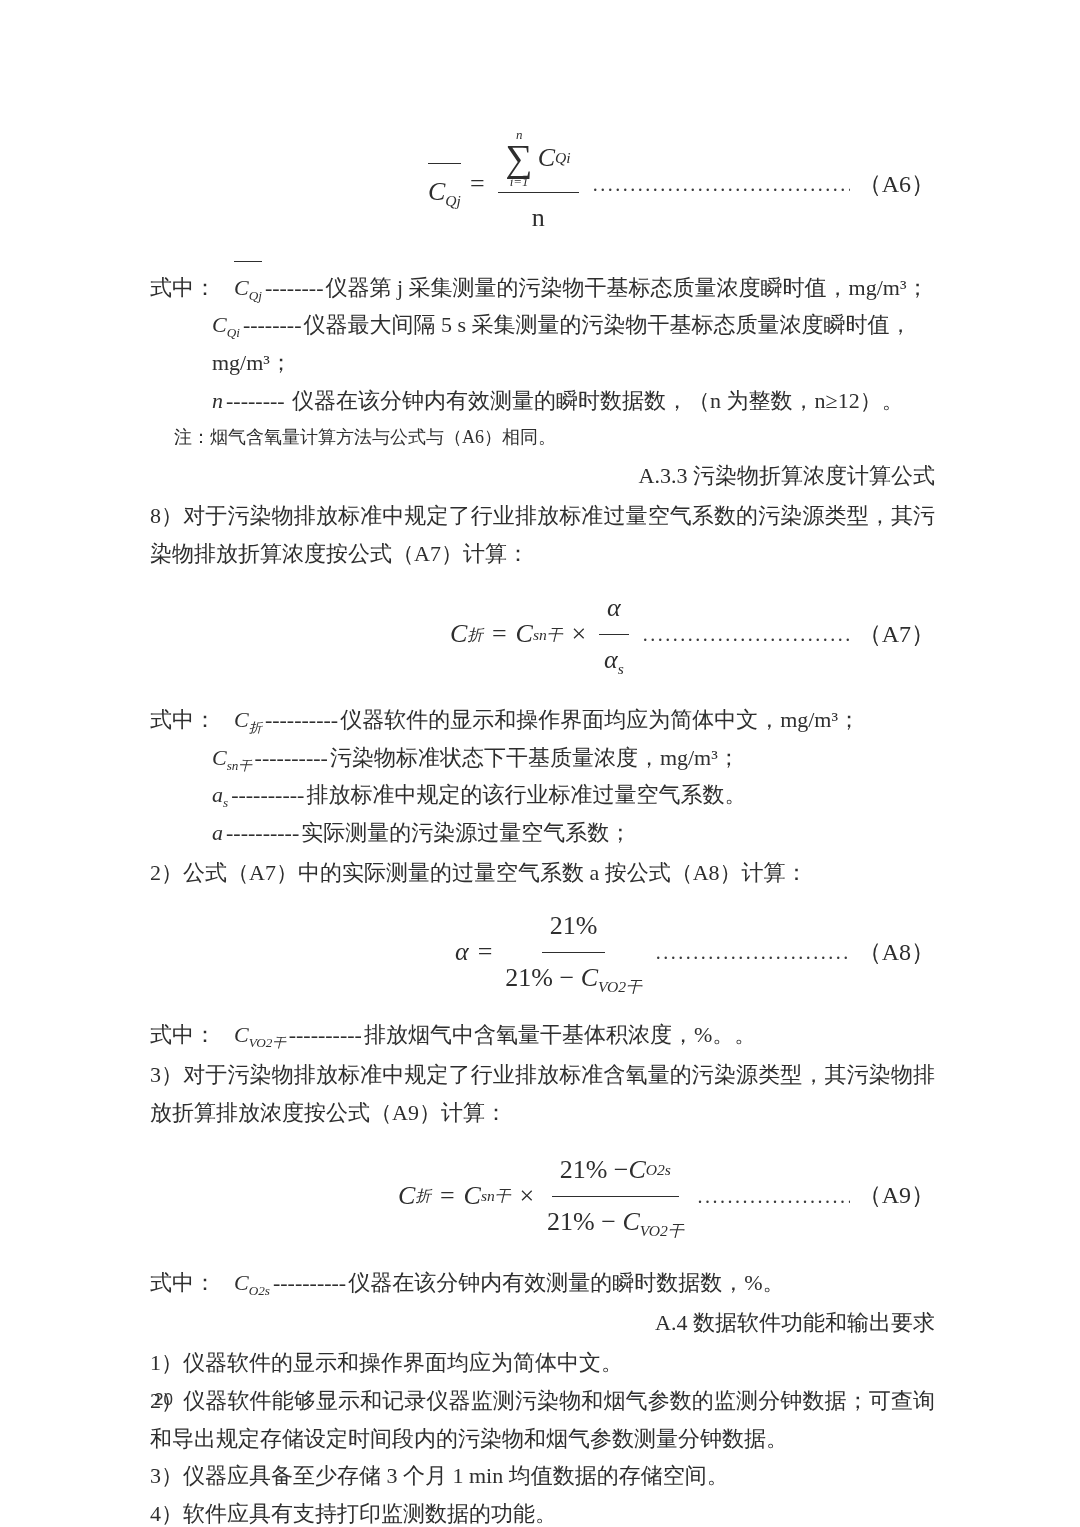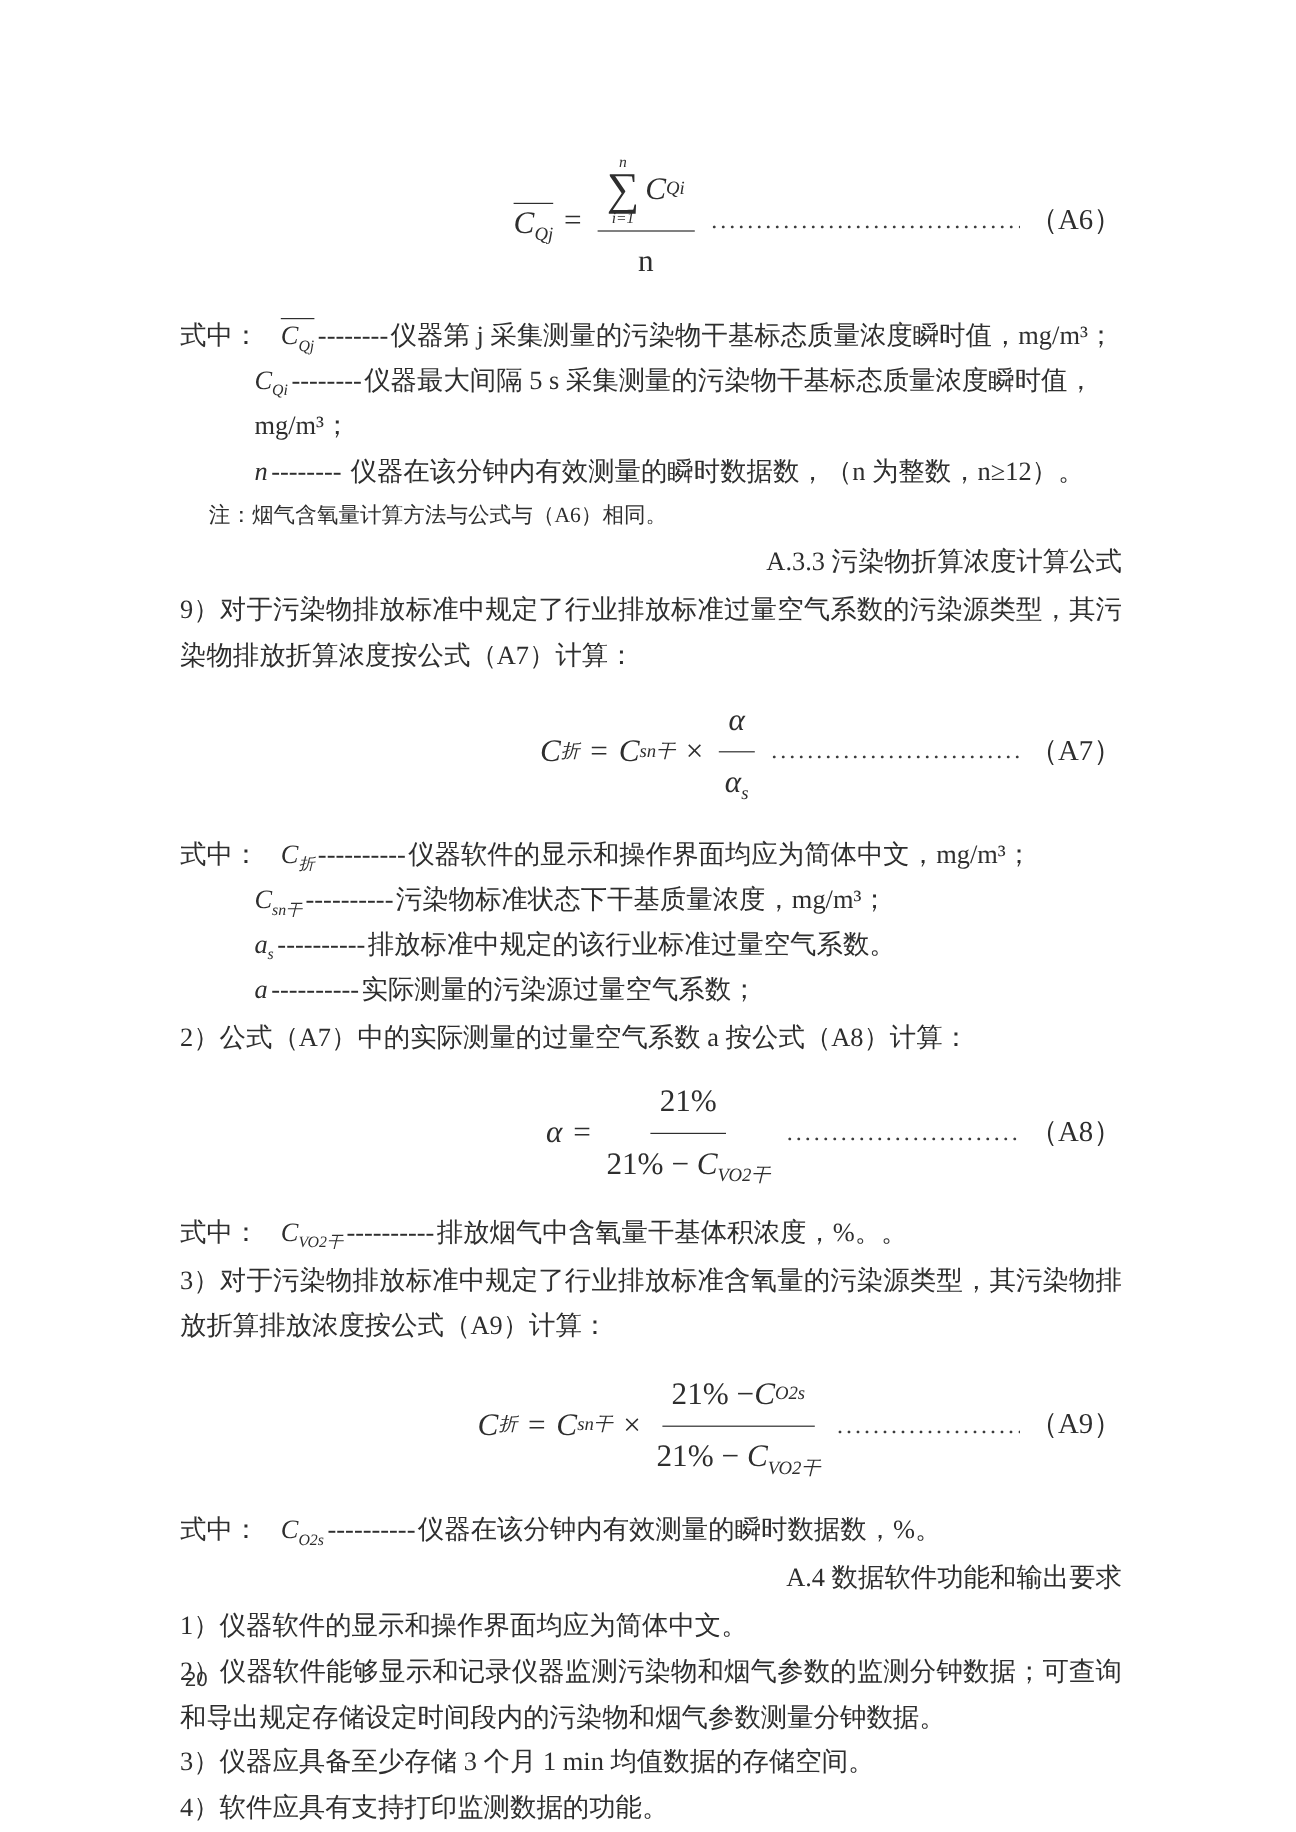--- a/index.html
+++ b/index.html
@@ -28,21 +28,21 @@
   .f-spacer{flex:0 0 auto;}
   .sp-a6{width:278px;}
   .sp-a7{width:300px;}
   .sp-a8{width:305px;}
   .sp-a9{width:248px;}
   .f-body{display:flex;align-items:center;white-space:nowrap;}
   .eq,.times{margin:0 9px;font-style:normal;}
   .var{font-style:italic;}
   .rm{font-style:normal;}
   sub{font-size:60%;font-style:italic;line-height:0;letter-spacing:0;}
-  .ovl{display:inline-block;border-top:1.6px solid #2e2e2e;padding-top:2px;line-height:1.05;}
+  .ovl{display:inline-block;border-top:1.6px solid #2e2e2e;padding-top:14px;line-height:1.05;}
 
   .frac{display:inline-flex;flex-direction:column;align-items:center;vertical-align:middle;margin:0 4px;}
   .frac .num{
     display:flex;align-items:center;justify-content:center;
     border-bottom:1.6px solid #2e2e2e;
     padding:0 8px 3px;white-space:nowrap;
   }
   .frac .den{padding-top:3px;white-space:nowrap;text-align:center;}
 
   .sum{display:inline-flex;flex-direction:column;align-items:center;line-height:1;margin-right:5px;}
@@ -107,21 +107,21 @@
         <span class="var">C</span><sub>Qi</sub><span class="dashes">--------</span><span>仪器最大间隔 5 s 采集测量的污染物干基标态质量浓度瞬时值，mg/m³；</span>
       </div>
       <div class="def-line">
         <span class="var">n</span><span class="dashes">--------</span><span> 仪器在该分钟内有效测量的瞬时数据数，（n 为整数，n≥12）。</span>
       </div>
     </div>
 
     <div class="note">注：烟气含氧量计算方法与公式与（A6）相同。</div>
 
     <div class="heading">A.3.3 污染物折算浓度计算公式</div>
-    <div class="para">9）对于污染物排放标准中规定了行业排放标准过量空气系数的污染源类型，其污染物排放折算浓度按公式（A7）计算：</div>
+    <div class="para">8）对于污染物排放标准中规定了行业排放标准过量空气系数的污染源类型，其污染物排放折算浓度按公式（A7）计算：</div>
 
     <div class="formula f-a7">
       <span class="f-spacer sp-a7"></span>
       <span class="f-body">
         <span class="var">C</span>
           <sub>折</sub>
         <span class="eq">=</span>
         <span class="var">C</span>
           <sub>sn干</sub>
         <span class="times">×</span>

